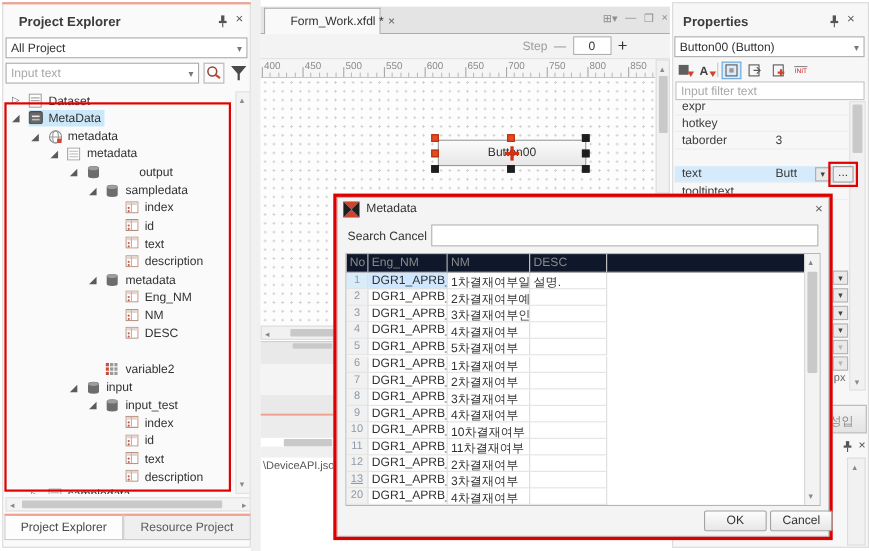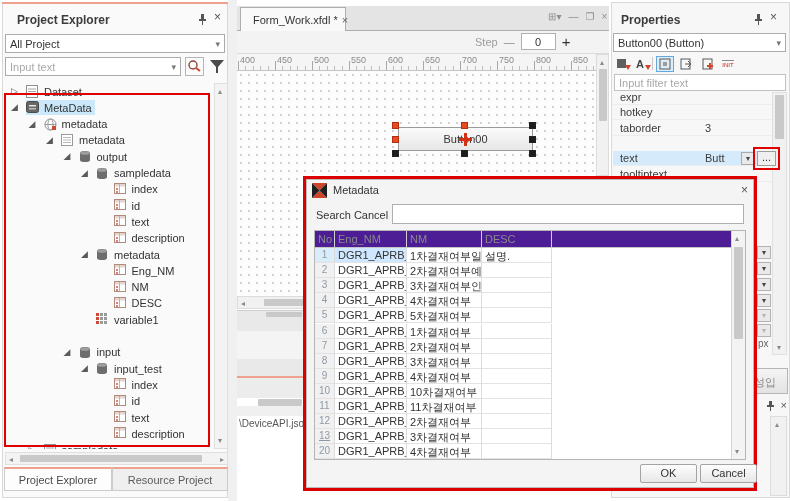--- a/index.html
+++ b/index.html
@@ -22,21 +22,21 @@
   .tree-ico { position:absolute; top:1px; width:14px; height:13px; }
   .tree-sel { background:#cbe8fa; }
   .sb { background:#f3f3f3; border:1px solid #e0e0e0; position:absolute; }
   .sb .arr { position:absolute; color:#8a8a8a; font-size:8px; }
   .thumb { position:absolute; background:#c9c9c9; border-radius:1px; }
   .btab { position:absolute; top:464px; height:24px; border:1px solid #cccccc; border-top:2px solid #f0a08e; display:flex; align-items:center; justify-content:center; color:#4a4a4a; }
 
   
   #splitter { left:228px; top:0; width:9px; height:501px; background:#f0f0f0; }
   #tabstrip { left:237px; top:6px; width:372px; height:25px; background:#e4e4e4; border-bottom:1px solid #adadad; }
-  #doc-tab { left:240px; top:7px; width:106px; height:24px; background:#f9f9f9; border:1px solid #adadad; border-bottom:none; display:flex; align-items:center; gap:4px; padding:0 8px; z-index:2;}
+  #doc-tab { left:240px; top:7px; width:106px; height:24px; background:#f9f9f9; border:1px solid #adadad; border-bottom:none; display:flex; align-items:center; gap:4px; padding:0 19px; z-index:2;}
   #mdi-controls { left:548px; top:11px; color:#8f8f8f; font-size:10px; display:flex; gap:7px; }
   #design-toolbar { left:237px; top:31px; width:372px; height:23px; background:#f3f3f3; border-bottom:1px solid #dcdcdc; }
   #step-group { position:absolute; left:475px; top:33px; display:flex; align-items:center; gap:6px; }
   #step-input { width:35px; height:17px; background:#fff; border:1px solid #b0b0b0; text-align:center; line-height:16px; }
   #ruler { left:237px; top:54px; width:359px; height:17px; background:#f5f5f5; border-bottom:1px solid #c4c4c4; overflow:hidden; }
   .rt-label { position:absolute; top:1px; font-size:9px; color:#8a8a8a; }
   .rt-major { position:absolute; bottom:0; width:1px; height:9px; background:#a8a8a8; }
   .rt-minor { position:absolute; bottom:0; width:1px; height:4px; background:#bdbdbd; }
   #canvas { left:237px; top:71px; width:359px; height:225px; background:#fdfdfd;
     background-image:radial-gradient(circle,#d2d2d2 1px,transparent 1.2px); background-size:8px 8px; }
@@ -74,21 +74,21 @@
   #right-vsb2 { left:770px; top:416px; width:17px; height:80px; background:#f1f1f1; border:1px solid #dcdcdc; }
 
   
   #tree-annotation { left:4px; top:93px; width:206px; height:354px; border:2px solid #e00000; z-index:30; }
 
   
   #dialog { left:303px; top:176px; width:454px; height:315px; border:3px solid #dd0000; background:#f4f4f4; z-index:50; box-shadow:0 0 0 1px #bbb inset; }
   #dlg-titlebar { position:absolute; left:0; top:0; width:448px; height:22px; display:flex; align-items:center; padding:0 6px; gap:6px; }
   #dlg-search-input { position:absolute; left:86px; top:25px; width:352px; height:20px; background:#fff; border:1px solid #b0b0b0; }
   #dlg-table { position:absolute; left:8px; top:51px; width:432px; height:230px; background:#fff; border:1px solid #b5b5b5; overflow:hidden; }
-  .th { position:absolute; top:0; height:17px; background:#4c1d95; border-right:1px solid #cfcfcf; border-bottom:1px solid #c5c5c5; color:#8a8a8a; padding:2px 0 0 3px; }
+  .th { position:absolute; top:0; height:17px; background:#0f172a; border-right:1px solid #cfcfcf; border-bottom:1px solid #c5c5c5; color:#8a8a8a; padding:2px 0 0 3px; }
   .tc { position:absolute; border-right:1px solid #dcdcdc; border-bottom:1px solid #e3e3e3; padding:1px 0 0 3px; white-space:nowrap; overflow:hidden; height:15px; }
   .tc.num { background:#f1f1f1; color:#8f9aa6; font-size:10px; padding-left:0; text-align:center; }
   #dlg-vsb { position:absolute; right:0px; top:0px; width:14px; height:228px; background:#f3f3f3; border-left:1px solid #d5d5d5; }
   .dlg-btn { position:absolute; top:285px; width:57px; height:19px; background:linear-gradient(#fdfdfd,#e7e7e7); border:1px solid #a3a3a3; border-radius:2px; text-align:center; line-height:17px; color:#333; }
   svg { display:block; }
 </style>
 </head>
 <body>
 
 <div id="stage">
@@ -183,21 +183,21 @@
         </div>
         <div class="tree-row" style="top: 66.2px;">
           <span class="tree-exp" style="left: 56.5px;">◢</span>
           <span style="position: absolute; left: 71.5px; top: 0px; display: flex; align-items: center; height: 15px; padding-right: 3px;">
             <span class="tree-ico" style="position: static; margin-right: 4px;">
               <svg width="12" height="13">
                 <path d="M1 3 Q1 1 6 1 Q11 1 11 3 L11 10 Q11 12 6 12 Q1 12 1 10 Z" fill="#6d6d6d"></path>
                 <ellipse cx="6" cy="3" rx="5" ry="1.8" fill="#9d9d9d"></ellipse>
               </svg>
             </span>
-            <span style="white-space: nowrap;">output</span>
+            <span style="white-space: nowrap; margin-left: 30px;">output</span>
           </span>
         </div>
         <div class="tree-row" style="top: 82.5px;">
           <span class="tree-exp" style="left: 74px;">◢</span>
           <span style="position: absolute; left: 89px; top: 0px; display: flex; align-items: center; height: 15px; padding-right: 3px;">
             <span class="tree-ico" style="position: static; margin-right: 4px;">
               <svg width="12" height="13">
                 <path d="M1 3 Q1 1 6 1 Q11 1 11 3 L11 10 Q11 12 6 12 Q1 12 1 10 Z" fill="#6d6d6d"></path>
                 <ellipse cx="6" cy="3" rx="5" ry="1.8" fill="#9d9d9d"></ellipse>
               </svg>
@@ -308,36 +308,36 @@
                 <rect x="0.5" y="0.5" width="11" height="10" fill="#fff" stroke="#b08a7a"></rect>
                 <rect x="1" y="1" width="10" height="2.5" fill="#e4d6cf"></rect>
                 <line x1="5.5" y1="1" x2="5.5" y2="10" stroke="#c9b0a5"></line>
                 <circle cx="3" cy="6" r="1" fill="#cc5a46"></circle>
                 <circle cx="3" cy="9" r="1" fill="#cc5a46"></circle>
               </svg>
             </span>
             <span style="white-space: nowrap;">DESC</span>
           </span>
         </div>
-        <div class="tree-row" style="top: 229.2px;">
+        <div class="tree-row" style="top: 245.5px;">
           <span style="position: absolute; left: 89px; top: 0px; display: flex; align-items: center; height: 15px; padding-right: 3px;">
             <span class="tree-ico" style="position: static; margin-right: 4px;">
               <svg width="11" height="11">
                 <rect x="0" y="0" width="3" height="3" fill="#cc4b37"></rect>
                 <rect x="4" y="0" width="3" height="3" fill="#9a9a9a"></rect>
                 <rect x="8" y="0" width="3" height="3" fill="#9a9a9a"></rect>
                 <rect x="0" y="4" width="3" height="3" fill="#cc4b37"></rect>
                 <rect x="4" y="4" width="3" height="3" fill="#9a9a9a"></rect>
                 <rect x="8" y="4" width="3" height="3" fill="#9a9a9a"></rect>
                 <rect x="0" y="8" width="3" height="3" fill="#cc4b37"></rect>
                 <rect x="4" y="8" width="3" height="3" fill="#9a9a9a"></rect>
                 <rect x="8" y="8" width="3" height="3" fill="#9a9a9a"></rect>
               </svg>
             </span>
-            <span style="white-space: nowrap;">variable1</span>
+            <span style="white-space: nowrap;">variable2</span>
           </span>
         </div>
         <div class="tree-row" style="top: 261.8px;">
           <span class="tree-exp" style="left: 56.5px;">◢</span>
           <span style="position: absolute; left: 71.5px; top: 0px; display: flex; align-items: center; height: 15px; padding-right: 3px;">
             <span class="tree-ico" style="position: static; margin-right: 4px;">
               <svg width="12" height="13">
                 <path d="M1 3 Q1 1 6 1 Q11 1 11 3 L11 10 Q11 12 6 12 Q1 12 1 10 Z" fill="#6d6d6d"></path>
                 <ellipse cx="6" cy="3" rx="5" ry="1.8" fill="#9d9d9d"></ellipse>
               </svg>

